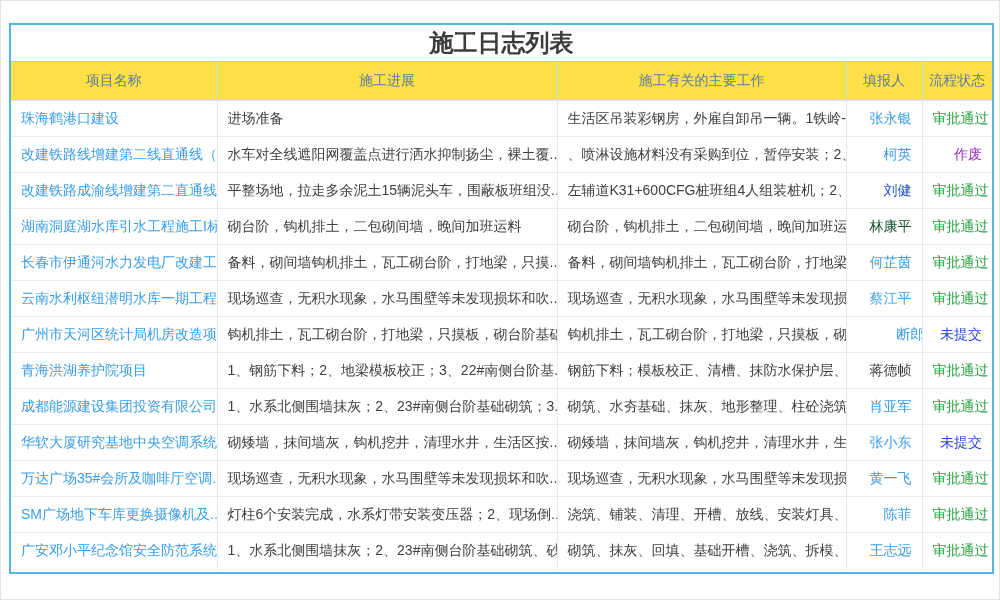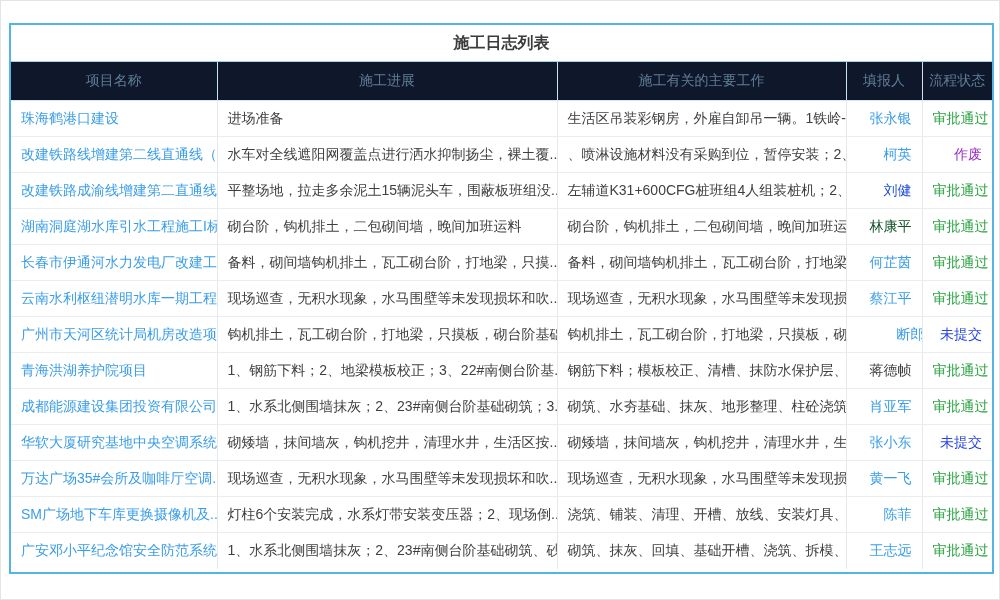--- a/index.html
+++ b/index.html
@@ -9,34 +9,34 @@
     position: relative;
     font-family: "Liberation Sans", "DejaVu Sans", sans-serif;
   }
   .frame {
     position: absolute; left: 8px; top: 22px;
     width: 985px; height: 551px; box-sizing: border-box;
     border: 2px solid #54b5e5; background: #ffffff; overflow: hidden;
   }
   .title {
     height: 36px; line-height: 36px; text-align: center;
-    font-size: 16px; font-weight: bold; color: #3c3c3c;
+    font-size: 24px; font-weight: bold; color: #3c3c3c;
     border-bottom: 1px solid #a3d3ef; background: #ffffff;
   }
   table.log {
     width: 100%; border-collapse: collapse; table-layout: fixed;
     font-size: 14px;
   }
   table.log col.c1 { width: 206px; }
   table.log col.c2 { width: 340px; }
   table.log col.c3 { width: 289px; }
   table.log col.c4 { width: 76px;  }
   table.log col.c5 { width: 70px;  }
   table.log thead th {
-    height: 36px; background: #0f172a; color: #5f7d99;
+    height: 36px; background: #fde047; color: #5f7d99;
     font-weight: normal; text-align: center;
     border-right: 1px solid #c6e2f3; border-bottom: 1px solid #d5e8f5;
     white-space: nowrap; overflow: hidden;
   }
   table.log thead th:last-child { border-right: none; }
   table.log tbody td {
     height: 36px; padding: 0 10px; box-sizing: border-box;
     border-right: 1px solid #e6e9ec; border-bottom: 1px solid #eaedf0;
     color: #3f3f3f; white-space: nowrap; overflow: hidden;
     background: #ffffff;

